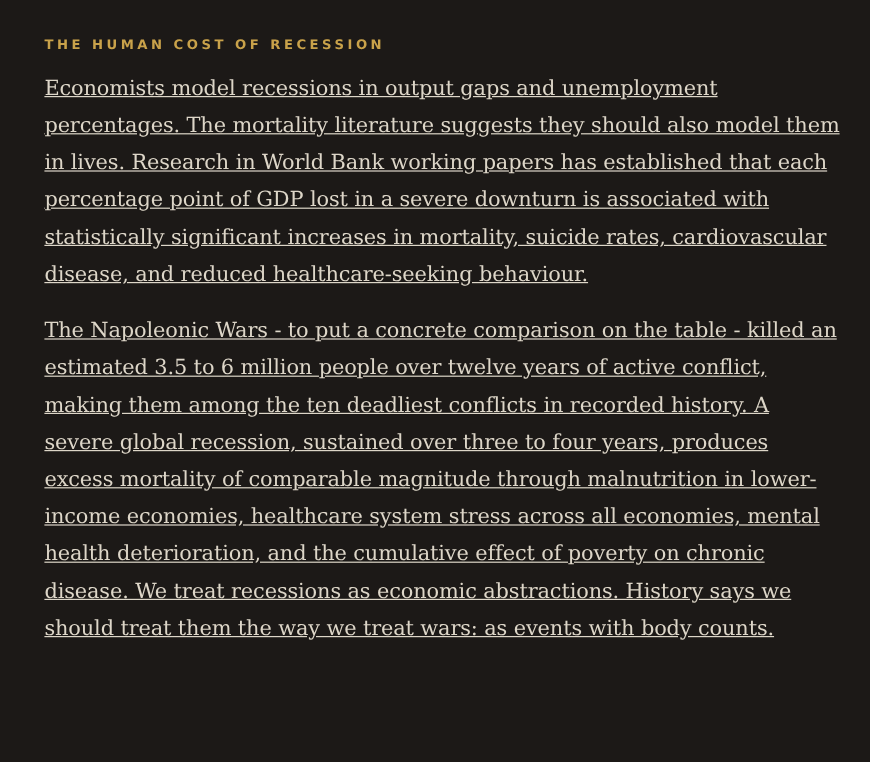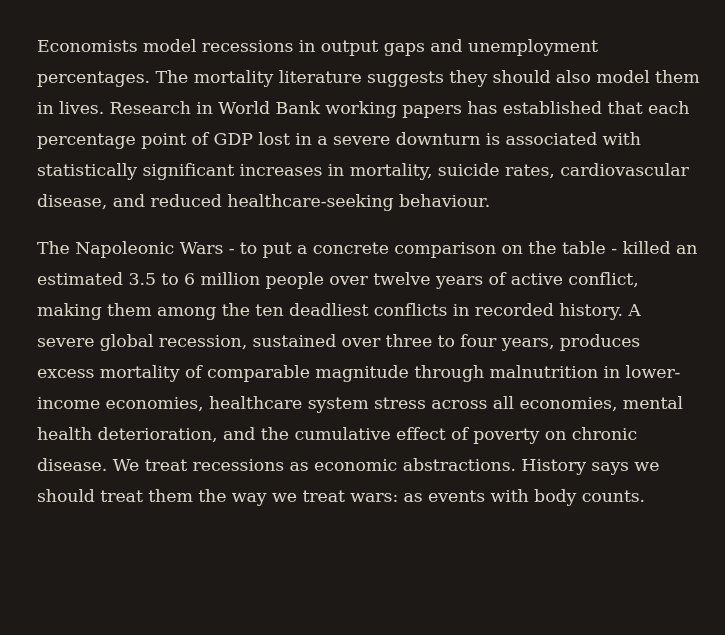--- a/index.html
+++ b/index.html
@@ -28,21 +28,23 @@
     margin: 0 0 14px 0;
     line-height: 14px;
   }
   .para {
     font-family: "DejaVu Serif", serif;
     font-size: 17.4px;
     line-height: 31px;
     color: #ddd6c8;
     margin: 0 0 16px 0;
     letter-spacing: -0.1px;
+    text-decoration: underline;
   }
 </style>
 </head>
 <body>
 
 <div class="section">
+  <div class="eyebrow">THE HUMAN COST OF RECESSION</div>
   <p class="para">Economists model recessions in output gaps and unemployment percentages. The mortality literature suggests they should also model them in lives. Research in World Bank working papers has established that each percentage point of GDP lost in a severe downturn is associated with statistically significant increases in mortality, suicide rates, cardiovascular disease, and reduced healthcare-seeking behaviour.</p>
   <p class="para">The Napoleonic Wars - to put a concrete comparison on the table - killed an estimated 3.5 to 6 million people over twelve years of active conflict, making them among the ten deadliest conflicts in recorded history. A severe global recession, sustained over three to four years, produces excess mortality of comparable magnitude through malnutrition in lower-income economies, healthcare system stress across all economies, mental health deterioration, and the cumulative effect of poverty on chronic disease. We treat recessions as economic abstractions. History says we should treat them the way we treat wars: as events with body counts.</p>
 </div>
 
 </body></html>

